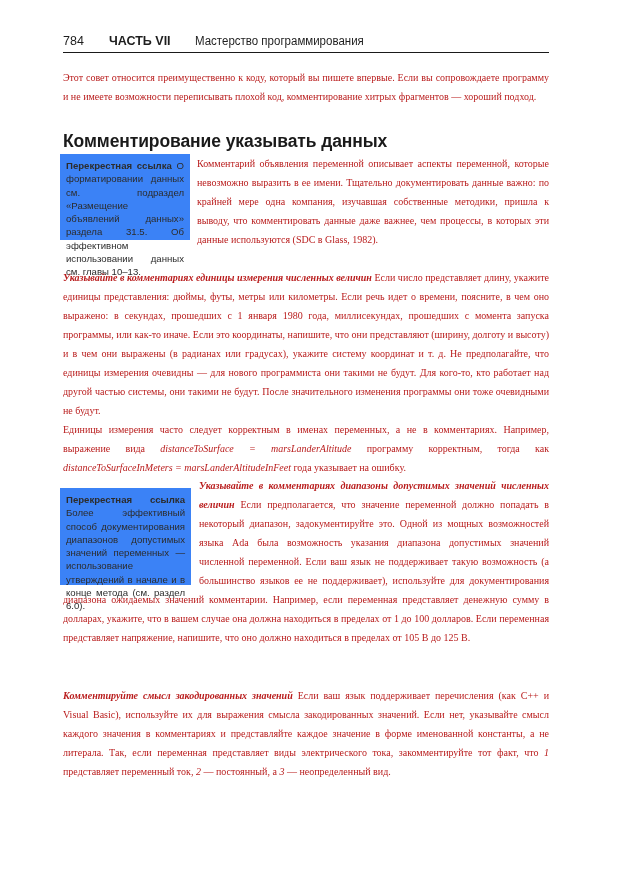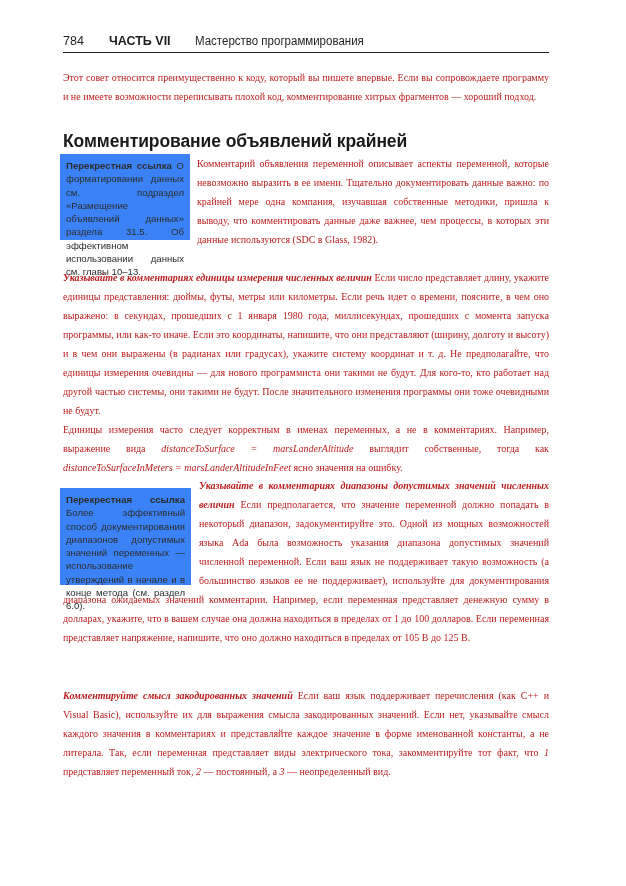--- a/index.html
+++ b/index.html
@@ -28,31 +28,31 @@
 <div class="page">
 
   <div class="header">
     <span class="pgnum">784</span>
     <span class="part">ЧАСТЬ VII</span>
     <span class="chtitle">Мастерство программирования</span>
   </div>
 
   <p class="body-text block" style="left:63px; top:68px; width:486px;">Этот совет относится преимущественно к коду, который вы пишете впервые. Если вы сопровождаете программу и не имеете возможности переписывать плохой код, комментирование хитрых фрагментов — хороший подход.</p>
 
-  <div class="h2">Комментирование объявлений крайней</div>
+  <div class="h2">Комментирование указывать данных</div>
 
   <div class="sidebar" style="left:60px; top:154px; width:130px; height:86px;">
     <b>Перекрестная ссылка</b><span> О форматировании данных см. подраздел «Размещение объявлений данных» раздела 31.5. Об эффективном использовании данных см. главы 10–13.</span>
   </div>
 
   <p class="body-text block" style="left:197px; top:154px; width:352px;">Комментарий объявления переменной описывает аспекты переменной, которые невозможно выразить в ее имени. Тщательно документировать данные важно: по крайней мере одна компания, изучавшая собственные методики, пришла к выводу, что комментировать данные даже важнее, чем процессы, в которых эти данные используются (SDC в Glass, 1982).</p>
 
   <p class="body-text block" style="left:63px; top:268px; width:486px;"><span class="lead">Указывайте в комментариях единицы измерения численных величин</span><span>   Если число представляет длину, укажите единицы представления: дюймы, футы, метры или километры. Если речь идет о времени, поясните, в чем оно выражено: в секундах, прошедших с 1 января 1980 года, миллисекундах, прошедших с момента запуска программы, или как-то иначе. Если это координаты, напишите, что они представляют (ширину, долготу и высоту) и в чем они выражены (в радианах или градусах), укажите систему координат и т. д. Не предполагайте, что единицы измерения очевидны — для нового программиста они такими не будут. Для кого-то, кто работает над другой частью системы, они такими не будут. После значительного изменения программы они тоже очевидными не будут.</span></p>
 
-  <p class="body-text block" style="left:63px; top:420px; width:486px;"><span>Единицы измерения часто следует корректным в именах переменных, а не в комментариях. Например, выражение вида </span><i>distanceToSurface = marsLanderAltitude</i><span> выглядит собственные, тогда как </span><i>distanceToSurfaceInMeters = marsLanderAltitudeInFeet</i><span> ясно значения на ошибку.</span></p>
+  <p class="body-text block" style="left:63px; top:420px; width:486px;"><span>Единицы измерения часто следует корректным в именах переменных, а не в комментариях. Например, выражение вида </span><i>distanceToSurface = marsLanderAltitude</i><span> программу корректным, тогда как </span><i>distanceToSurfaceInMeters = marsLanderAltitudeInFeet</i><span> года указывает на ошибку.</span></p>
 
   <div class="sidebar" style="left:60px; top:488px; width:131px; height:97px;">
     <b>Перекрестная ссылка</b><span> Более эффективный способ документирования диапазонов допустимых значений переменных — использование утверждений в начале и в конце метода (см. раздел 6.0).</span>
   </div>
 
   <div class="block" style="left:63px; top:476px; width:486px;">
     <div style="float:left; width:136px; height:100px;"></div>
     <p class="body-text"><span class="lead">Указывайте в комментариях диапазоны допустимых значений численных величин</span><span>   Если предполагается, что значение переменной должно попадать в некоторый диапазон, задокументируйте это. Одной из мощных возможностей языка Ada была возможность указания диапазона допустимых значений численной переменной. Если ваш язык не поддерживает такую возможность (а большинство языков ее не поддерживает), используйте для документирования диапазона ожидаемых значений комментарии. Например, если переменная представляет денежную сумму в долларах, укажите, что в вашем случае она должна находиться в пределах от 1 до 100 долларов. Если переменная представляет напряжение, напишите, что оно должно находиться в пределах от 105 В до 125 В.</span></p>
   </div>
 

